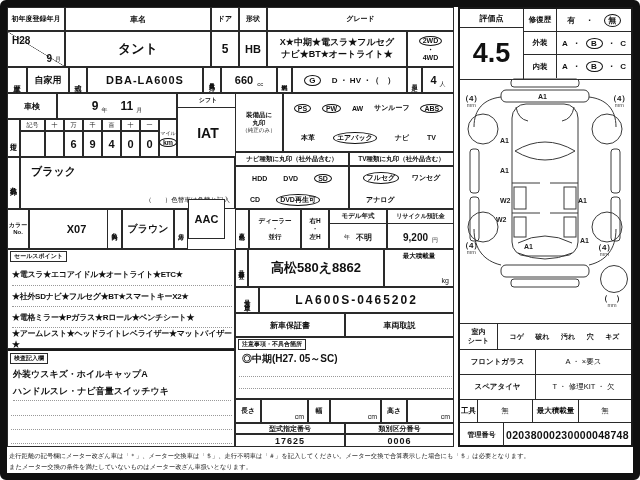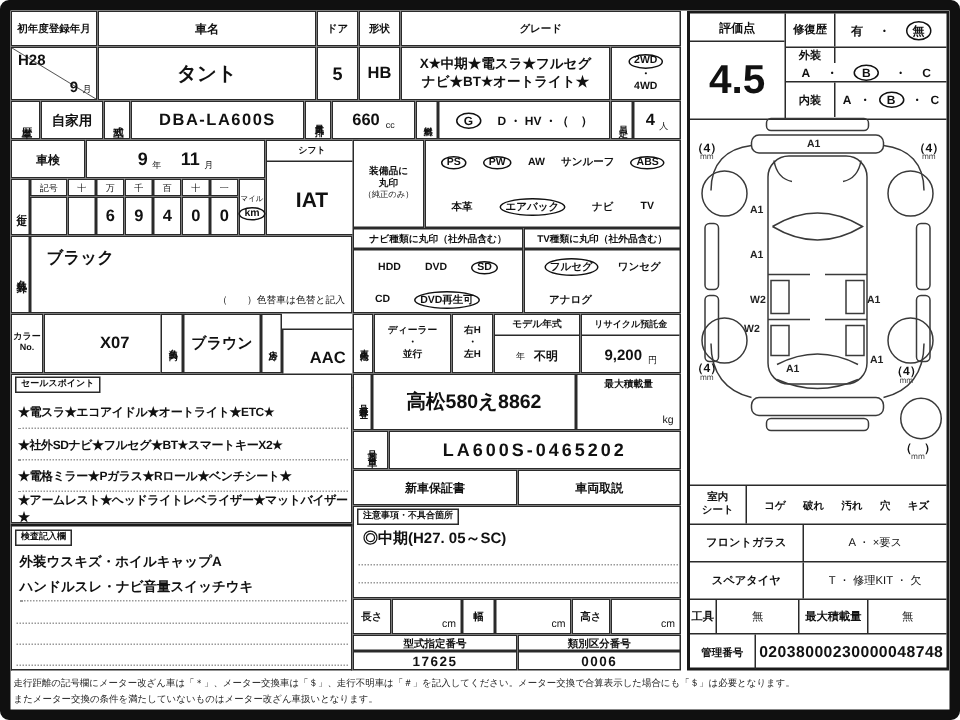--- a/index.html
+++ b/index.html
@@ -162,21 +162,21 @@
     <div class="f7 b" style="height:21px;display:flex;align-items:center;padding-left:16px;">
       <span>アナログ</span>
     </div>
   </div>
 
   <div class="bx col f6 b" style="left:0;top:202px;width:22px;height:40px;line-height:1.2;">カラーNo.</div>
   <div class="bx c f11 b" style="left:22px;top:202px;width:95px;height:40px;">X07</div>
   <div class="bx c f6 b v" style="left:100px;top:202px;width:15px;height:40px;">内装色</div>
   <div class="bx c f10 b" style="left:115px;top:202px;width:52px;height:40px;">ブラウン</div>
   <div class="bx c f6 b v" style="left:167px;top:202px;width:14px;height:40px;">冷房</div>
-  <div class="bx c f11 b" style="left:181px;top:192px;width:61px;height:40px;margin-top:20px;">AAC</div>
+  <div class="bx c f11 b" style="left:181px;top:192px;width:37px;height:40px;">AAC</div>
 
   <div class="bx c f6 b v" style="left:228px;top:202px;width:14px;height:40px;">輸入車</div>
   <div class="bx col f65 b" style="left:242px;top:202px;width:52px;height:40px;line-height:1.2;">
     <span>ディーラー</span>
     <span>・</span>
     <span>並行</span>
   </div>
   <div class="bx col f65 b" style="left:294px;top:202px;width:28px;height:40px;line-height:1.2;">
     <span>右H</span>
     <span>・</span>
@@ -261,21 +261,21 @@
       </div>
       <div style="position:absolute;left:64px;top:0;width:107px;height:70px;">
         <div style="display:flex;height:23px;border-bottom:1px solid #2a2a2a;box-sizing:border-box;">
           <div class="c f75 b" style="width:33px;border-right:1px solid #2a2a2a;box-sizing:border-box;">修復歴</div>
           <div class="sa f8 b" style="flex:1;">
             <span>有</span>
             <span>・</span>
             <span class="circled">無</span>
           </div>
         </div>
-        <div style="display:flex;height:23px;border-bottom:1px solid #2a2a2a;box-sizing:border-box;flex-direction:column;">
+        <div style="display:flex;height:23px;border-bottom:1px solid #2a2a2a;box-sizing:border-box;">
           <div class="c f75 b" style="width:33px;border-right:1px solid #2a2a2a;box-sizing:border-box;">外装</div>
           <div class="sa f8 b" style="flex:1;">
             <span>A</span>
             <span>・</span>
             <span class="circled">B</span>
             <span>・</span>
             <span>C</span>
           </div>
         </div>
         <div style="display:flex;height:23px;">

